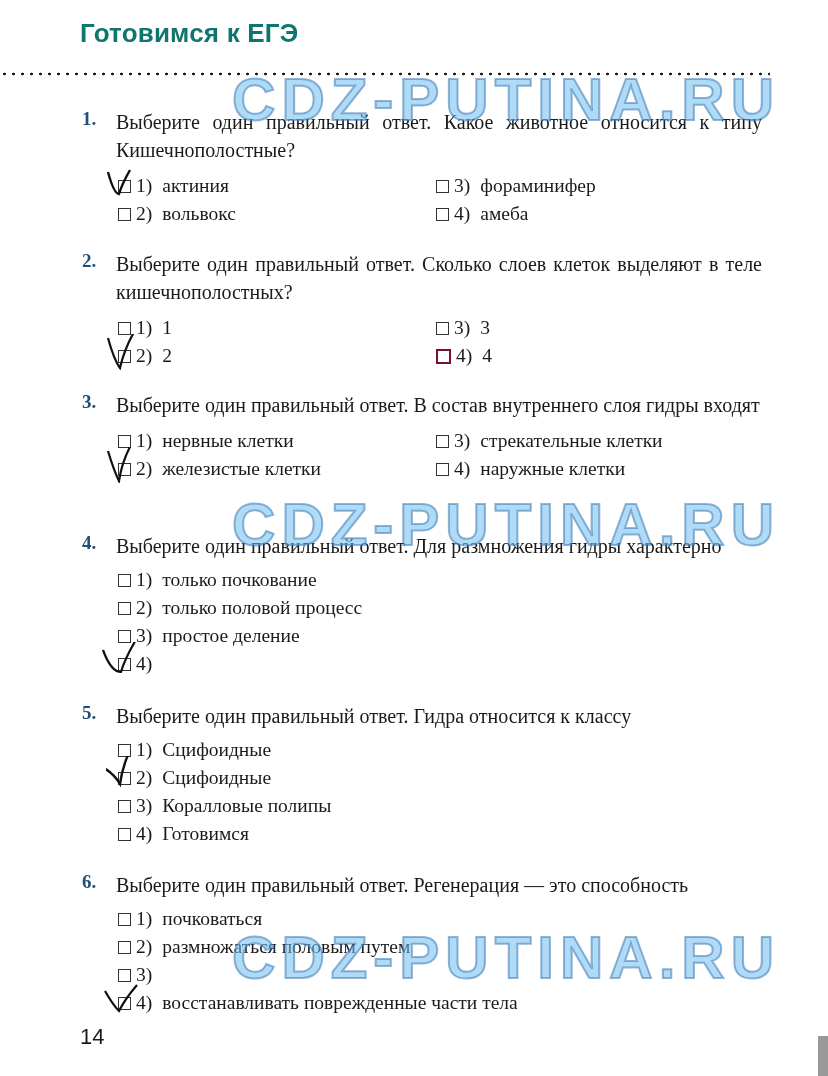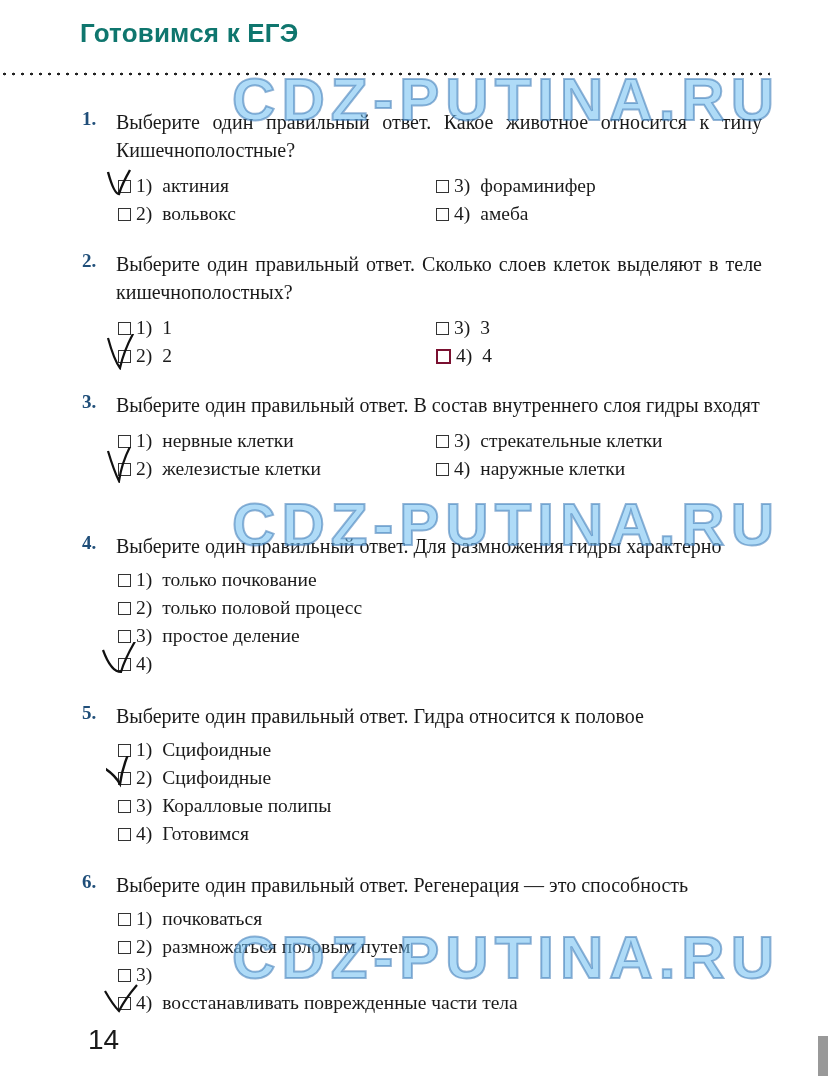--- a/index.html
+++ b/index.html
@@ -29,21 +29,21 @@
     .opt { display: flex; align-items: center; height: 28px; font-size: 19.5px; position: relative; }
     .box {
       width: 11px; height: 11px; border: 1.4px solid #333; display: inline-block; margin-right: 5px; flex: none;
     }
     .box.red { border-color: #7a1030; border-width: 2px; }
     .onum { margin-right: 10px; }
     .check {
       position: absolute; left: -12px; top: -8px; width: 34px; height: 36px; pointer-events: none;
     }
     .page-num {
-      position: absolute; left: 88px; top: 1024px; font-family: "Liberation Sans", sans-serif; font-size: 28px;
+      position: absolute; left: 80px; top: 1024px; font-family: "Liberation Sans", sans-serif; font-size: 22px;
     }
     .wm {
       position: absolute; left: 60px; width: 720px; text-align: right;
       font-family: "Liberation Sans", sans-serif; font-weight: bold; font-size: 60px; letter-spacing: 6px;
       color: rgba(110, 190, 240, 0.55);
       -webkit-text-stroke: 2px rgba(60, 120, 180, 0.55);
       pointer-events: none; line-height: 1;
     }
     .corner { position: absolute; right: 0; bottom: 0; width: 10px; height: 40px; background: #555; opacity: 0.6; }
   </style>
@@ -167,21 +167,21 @@
       <svg class="check" viewBox="0 0 34 36" style="left:-22px;width:44px;">
           <path d="M2 8 Q10 30 20 30 Q24 16 36 -4" stroke="#111" stroke-width="2.2" fill="none"></path>
         </svg>
       <span class="onum">4)</span>
     </div>
   </div>
 </div>
 
 <div class="q" style="top:702px;">
   <span class="qnum">5.</span>
-  <div class="qtext">Выберите один правильный ответ. Гидра относится к половое</div>
+  <div class="qtext">Выберите один правильный ответ. Гидра относится к классу</div>
   <div class="opts1">
     <div class="opt">
       <span class="box"></span>
       <span class="onum">1)</span>
       <span>Сцифоидные</span>
     </div>
     <div class="opt">
       <span class="box"></span>
       <svg class="check" viewBox="0 0 34 36">
           <path d="M-2 12 Q8 18 14 28 Q16 12 24 -6" stroke="#111" stroke-width="2.4" fill="none"></path>

